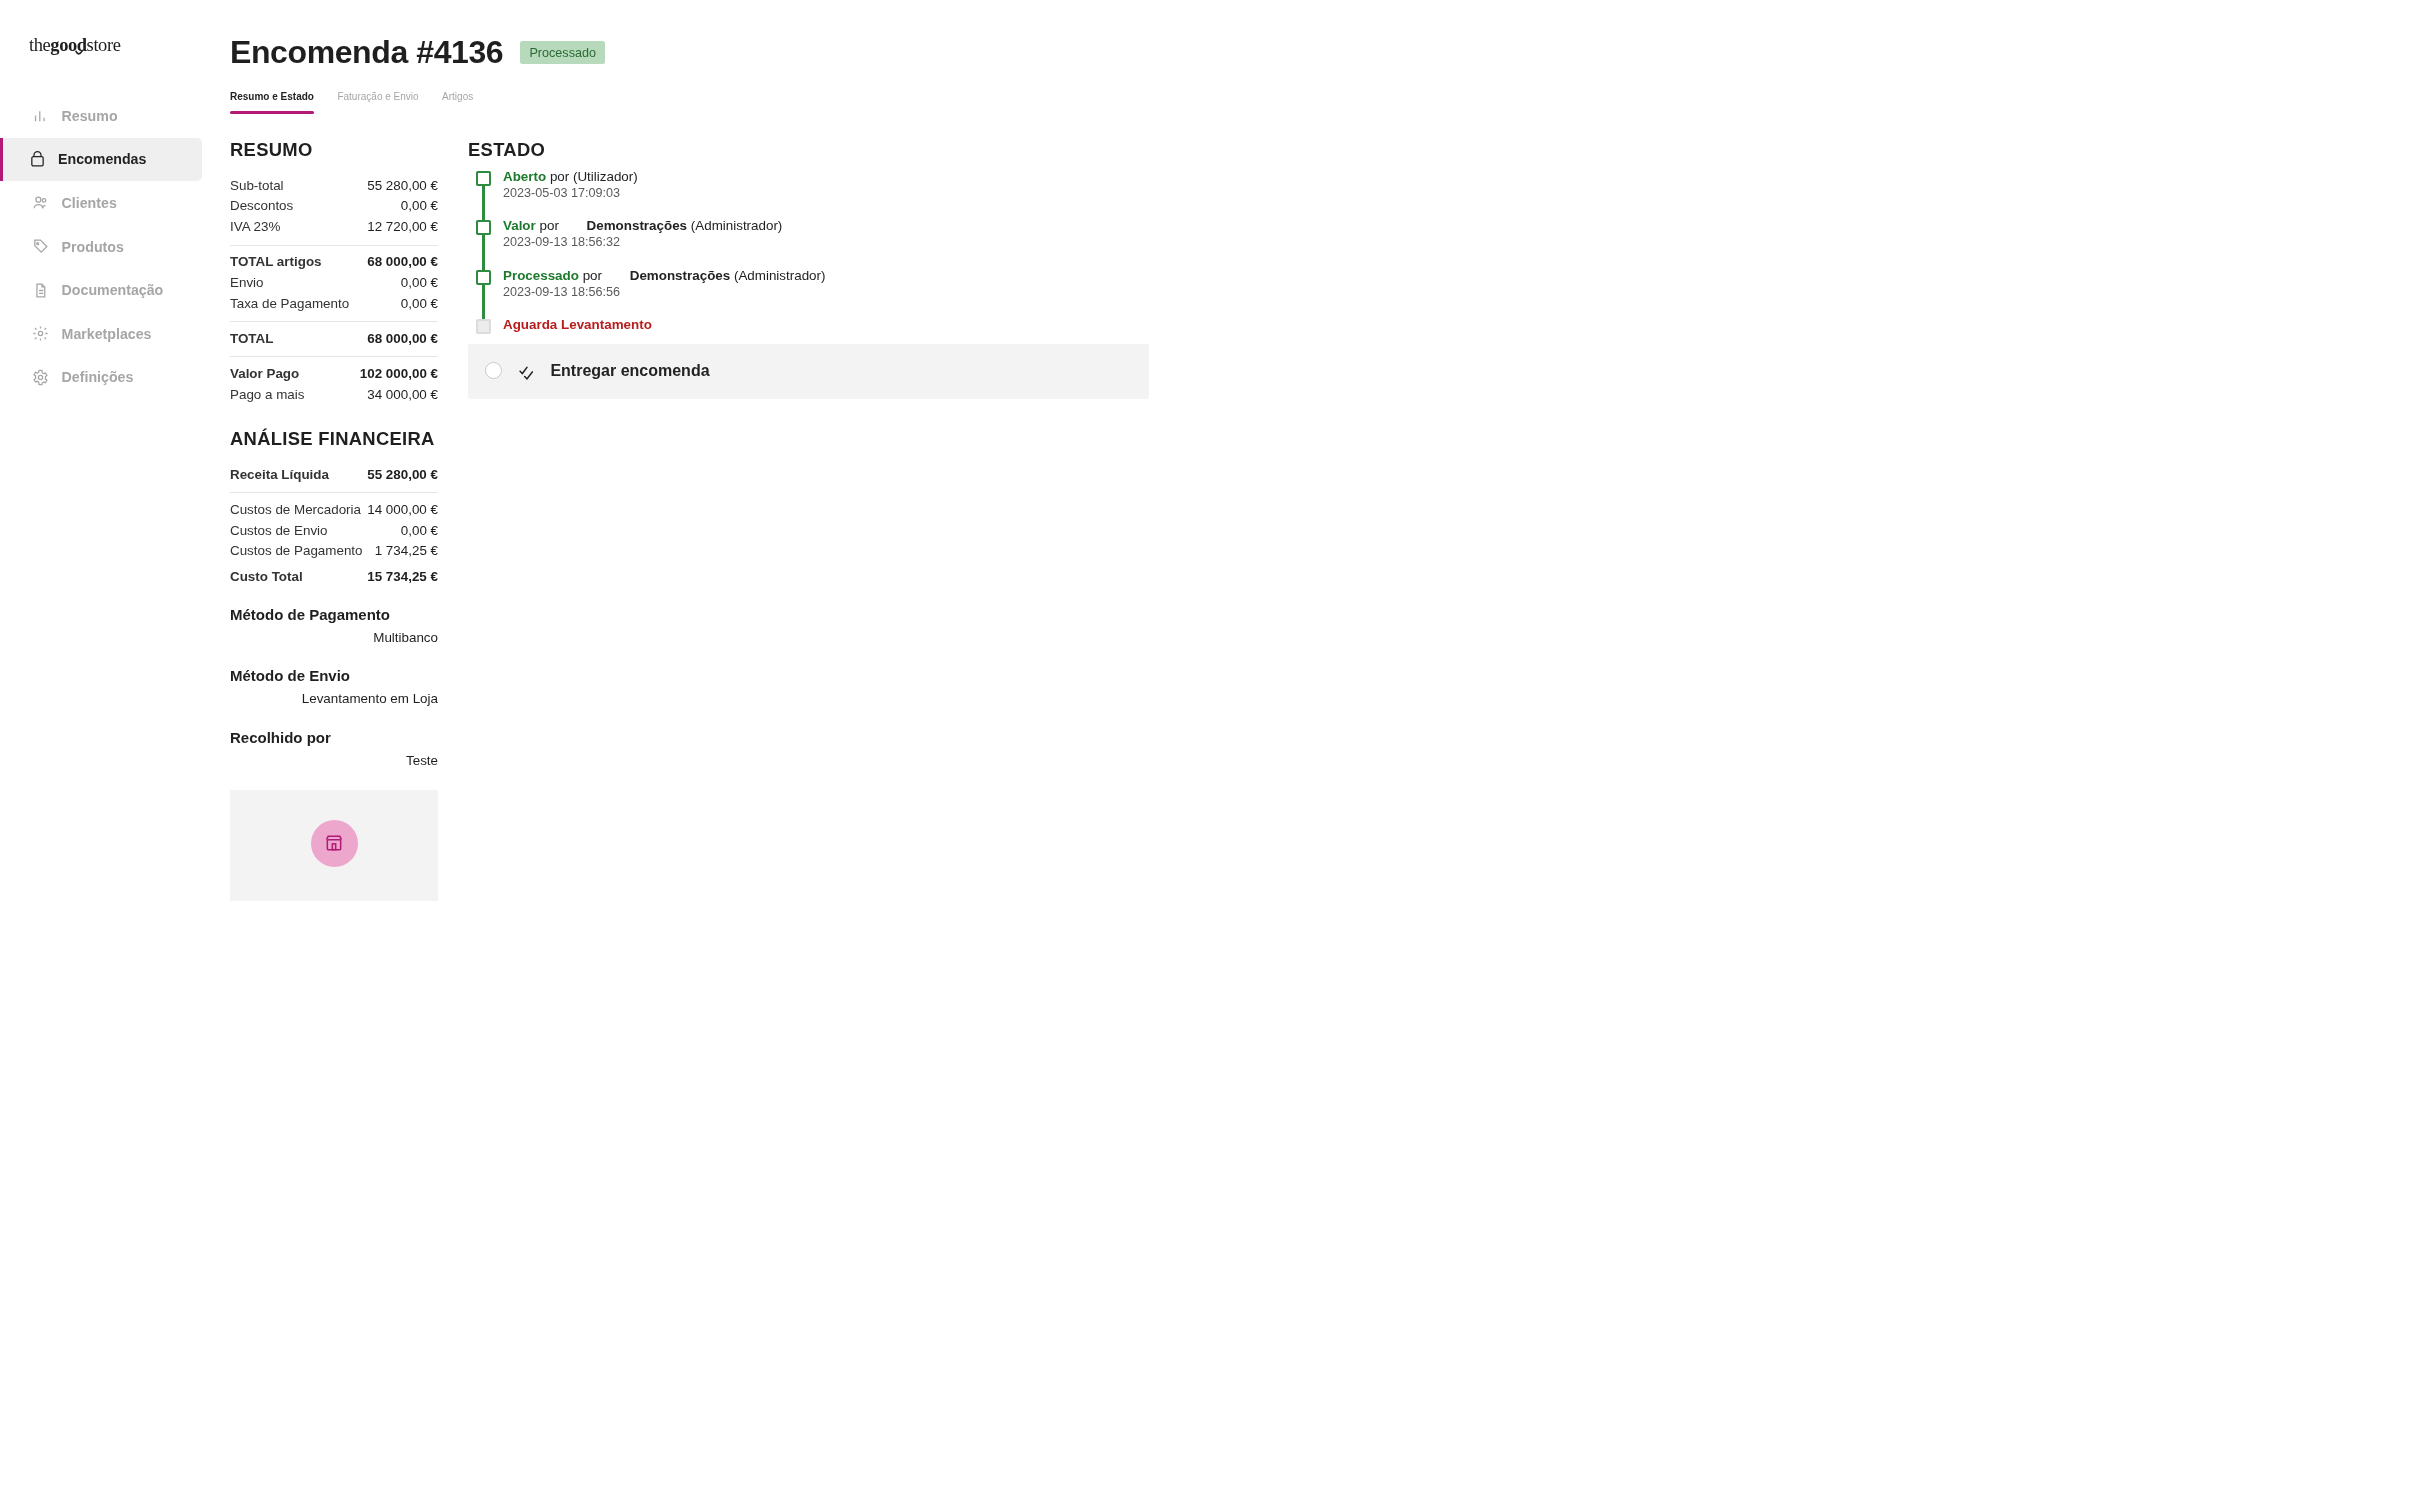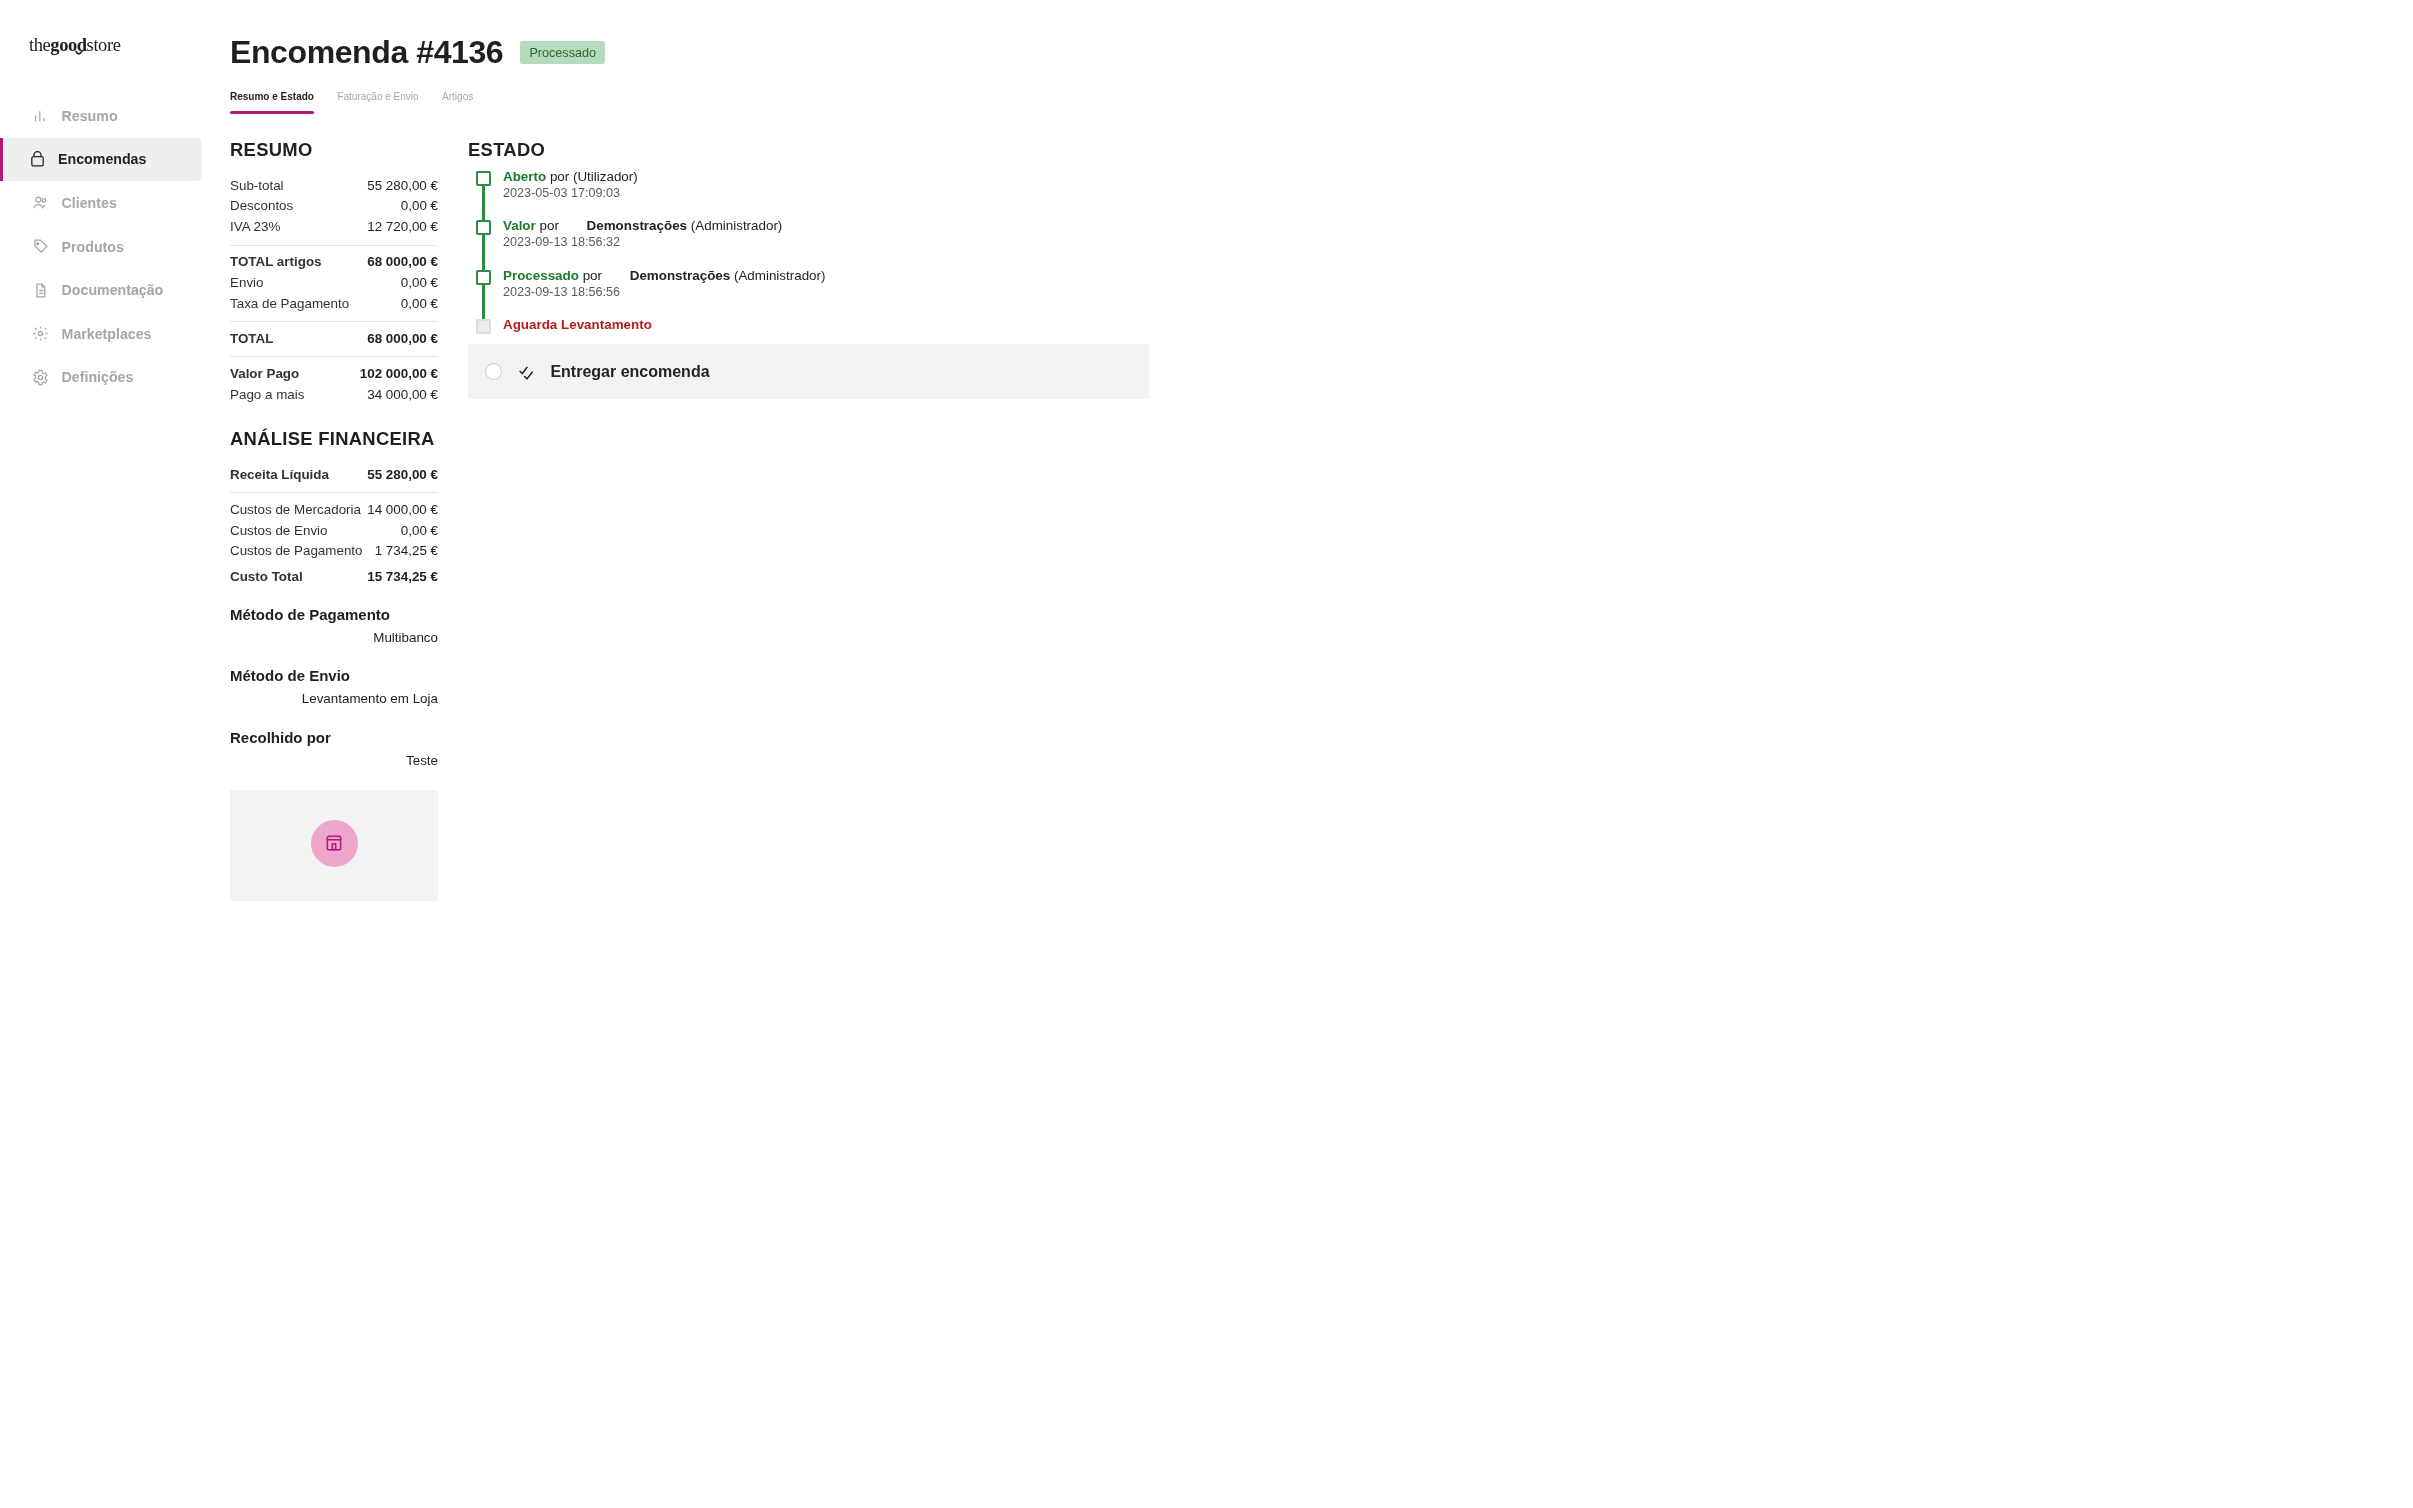--- a/index.html
+++ b/index.html
@@ -190,21 +190,20 @@
   .tl-title .by { color: #232323; }
   .tl-title .who { font-weight: 700; color: #232323; padding-left: 24px; }
   .tl-time { color: #5a5a5a; font-size: 12.6px; margin-top: 2px; }
 
   
   .actions-panel {
     background: var(--panel);
     border-radius: 2.5px;
     padding: 18.4px 17px;
     display: flex;
-    align-items: center;
     gap: 15px;
     margin-top: 11.7px;
   }
   .radio {
     width: 17px;
     height: 17px;
     border-radius: 50%;
     border: 1.7px solid #c9c9c9;
     background: #fff;
     flex: 0 0 17px;

